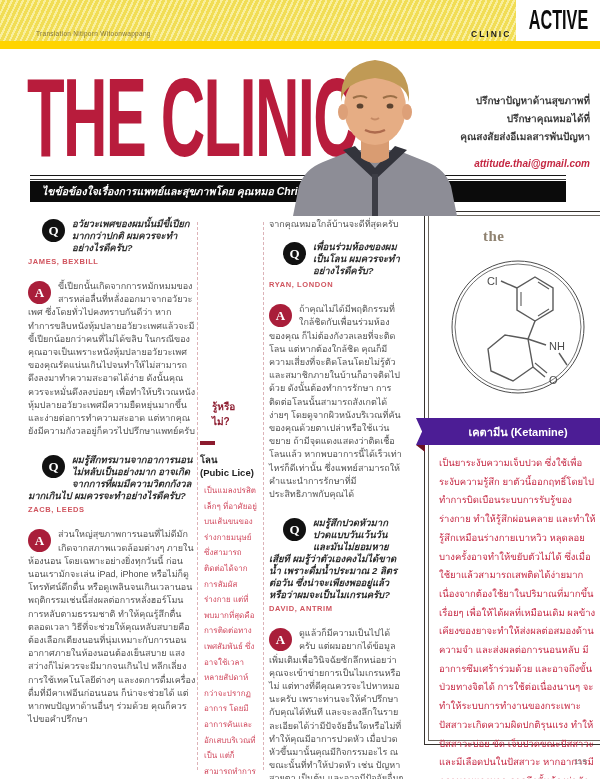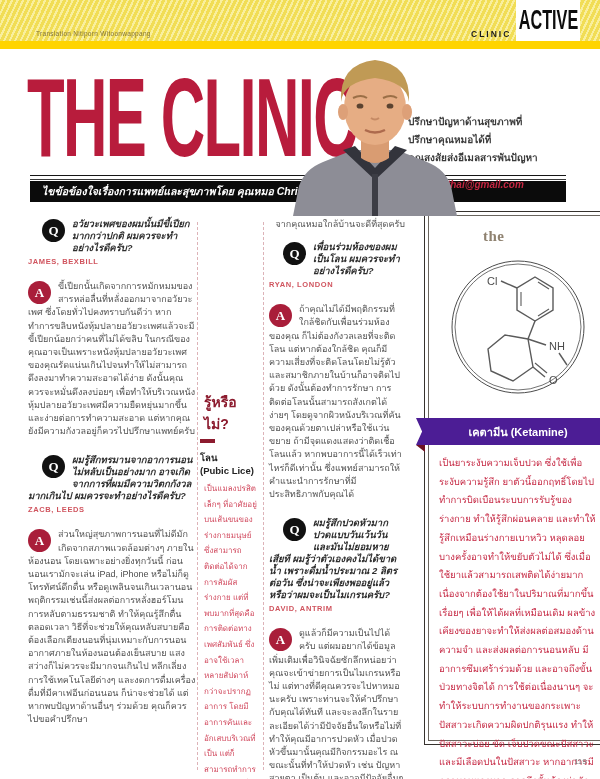--- a/index.html
+++ b/index.html
@@ -13,21 +13,21 @@
     position:absolute;left:0;top:0;width:600px;height:41px;
     background:repeating-linear-gradient(115deg,#f9ef9e 0 2px,#f1dd55 2px 5px);
   }
   .translation-credit{
     position:absolute;left:36px;top:30px;font-size:6.5px;color:#82743a;letter-spacing:.3px;
   }
   .clinic-label{
     position:absolute;left:471px;top:29px;font-size:8.5px;color:#1b1b1b;letter-spacing:2px;font-weight:bold;
   }
   .active-box{
-    position:absolute;left:516px;top:0;width:64px;height:41px;background:#ffffff;
+    position:absolute;left:516px;top:0;width:84px;height:41px;background:#ffffff;
     display:flex;align-items:center;justify-content:center;
   }
   .active-box span{
     font-weight:bold;font-size:27px;color:#0d0d0d;transform:scaleX(.6);letter-spacing:0px;white-space:nowrap;
   }
   .gold-bar{position:absolute;left:0;top:41px;width:600px;height:8px;background:#ffd400;}
   
   .masthead{
     position:absolute;left:27px;top:62px;font-weight:bold;font-size:112px;line-height:1;
     color:#b81c3c;transform:scaleX(.55);transform-origin:left top;letter-spacing:-3px;white-space:nowrap;
@@ -38,22 +38,22 @@
     padding-left:12px;box-sizing:border-box;white-space:nowrap;
   }
   .tagline-bar::before{
     content:"";position:absolute;left:0;right:0;top:-6px;height:3px;
     border-top:1.5px solid #161616;border-bottom:1px solid #3a3a3a;
   }
   
   .photo{position:absolute;left:283px;top:46px;width:184px;height:170px;z-index:5;}
   
   .contact{
-    position:absolute;left:408px;top:92px;width:182px;
-    font-size:10px;line-height:18px;color:#3b3b3b;font-weight:bold;z-index:4;margin-top:21px;
+    position:absolute;left:408px;top:92px;width:182px;text-align:right;
+    font-size:10px;line-height:18px;color:#3b3b3b;font-weight:bold;z-index:4;
   }
   .contact .email{color:#c42742;font-style:italic;margin-top:9px;}
   
   .col{position:absolute;top:218px;}
   .col1{left:28px;width:168px;}
   .col2{left:269px;width:136px;}
   .dash-sep{position:absolute;top:222px;height:548px;border-left:1px dashed #ddb3b8;width:0;}
   .sep1{left:197px;} .sep2{left:263px;}
   .qa{margin-bottom:16px;}
   .q-row{position:relative;}
@@ -64,24 +64,24 @@
   }
   .q-badge{background:#111111;}
   .a-badge{background:#a91e3a;margin-left:0;}
   .question{
     font-weight:bold;font-style:italic;font-size:9.5px;line-height:12px;color:#2e2e2e;margin:0;
   }
   .attribution{
     font-size:7.5px;color:#d0545e;letter-spacing:.6px;margin:3px 0 14px 0;font-weight:bold;
   }
   .answer{font-size:9px;line-height:13.2px;color:#4f4f4f;margin:0 0 14px 0;}
-  .cont-line{font-size:9px;line-height:13.2px;color:#4f4f4f;margin:0 0 10px 0;text-align:right;}
+  .cont-line{font-size:9px;line-height:13.2px;color:#4f4f4f;margin:0 0 10px 0;}
   
   .know-box{position:absolute;left:200px;top:387px;width:62px;}
-  .know-title{font-size:14px;font-weight:bold;color:#8c1b2e;margin:4px;}
+  .know-title{font-size:10px;font-weight:bold;color:#8c1b2e;margin:12px;}
   .know-rule{width:15px;height:4px;background:#8c1b2e;margin:3px 0 8px 0;}
   .know-subject{font-size:9.5px;font-weight:bold;color:#222;line-height:13px;margin:0 0 2px 0;}
   .know-body{font-size:8px;line-height:15.6px;color:#d0455a;margin:4px;overflow-wrap:break-word;}
   
   .probe{
     position:absolute;left:424px;top:211px;width:188px;height:534px;box-sizing:border-box;
     border:1.5px solid #36322e;background:#fff;
   }
   .probe::before{
     content:"";position:absolute;inset:3px;border:0.5px solid #6a655e;pointer-events:none;

